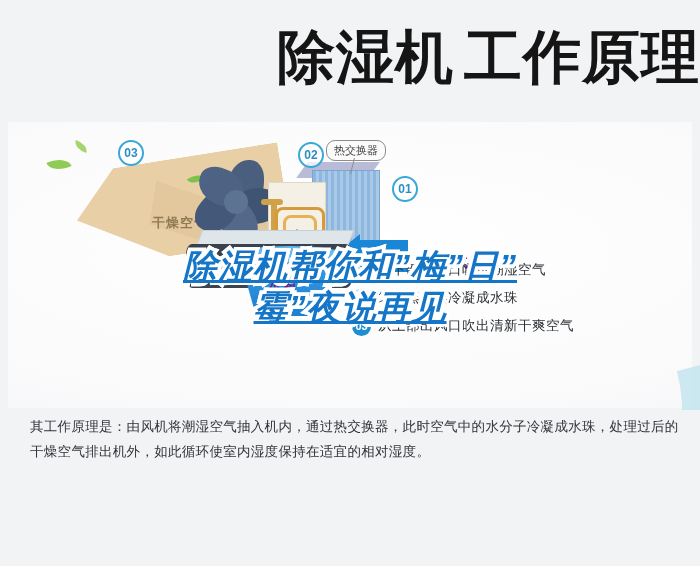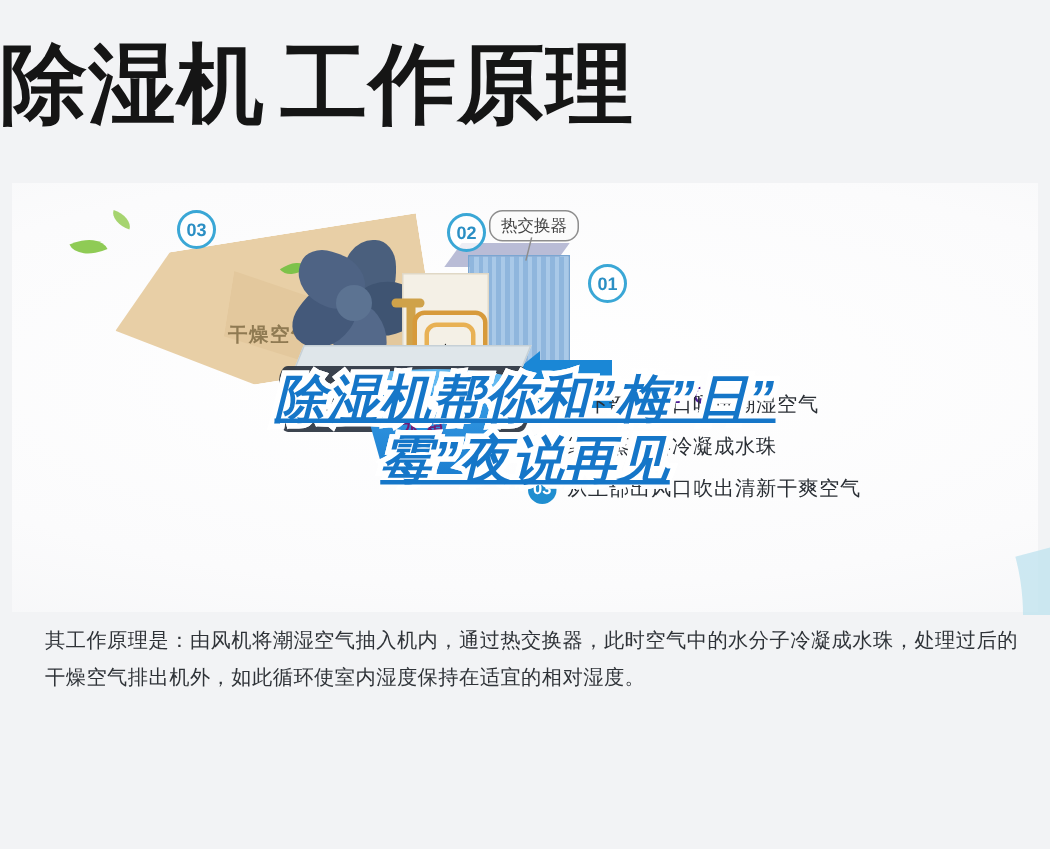--- a/index.html
+++ b/index.html
@@ -6,21 +6,21 @@
   body{
     width:700px;height:566px;overflow:hidden;
     background:#f2f3f5;
     font-family:"Liberation Sans","DejaVu Sans",sans-serif;
   }
   .page{position:relative;width:700px;height:566px;background:#f2f3f5;}
 
   
   .title-band{position:absolute;left:0;top:0;width:700px;height:118px;}
   .title{
-    position:absolute;left:0;top:26px;width:700px;text-align:left;
+    position:absolute;left:0;top:26px;width:700px;text-align:right;
     white-space:nowrap;
     font-size:58px;line-height:62px;color:#151515;letter-spacing:1px;
   }
   .title .t1{font-weight:600;}
   .title .t2{font-weight:800;margin-left:10px;}
 
   
   .figure{position:absolute;left:0;top:118px;width:700px;height:292px;overflow:hidden;}
 
   

